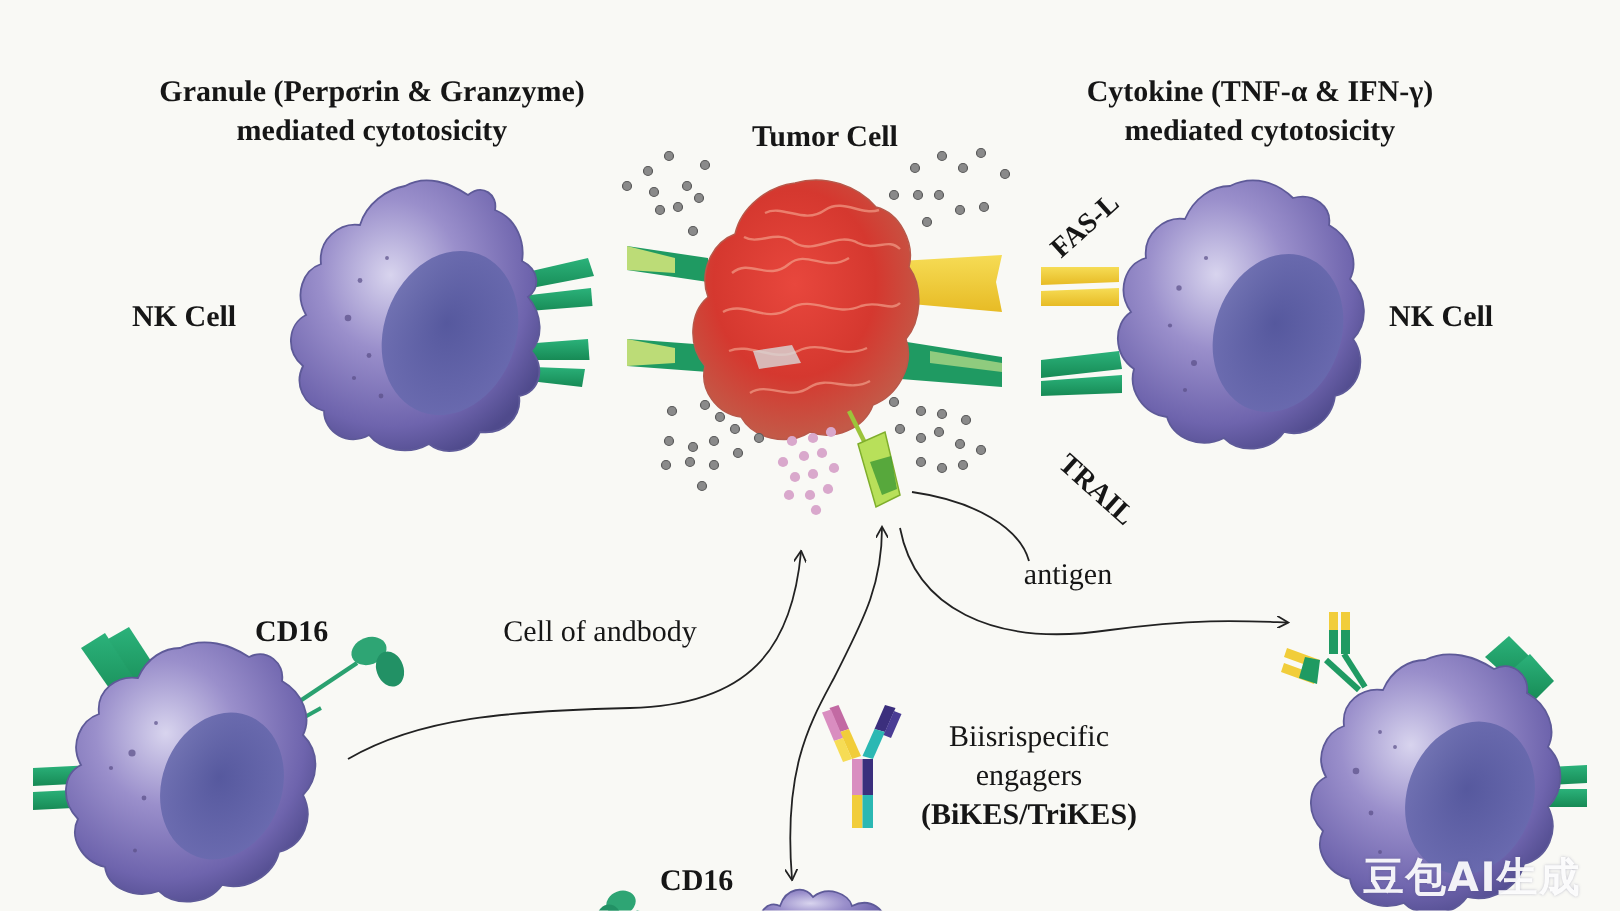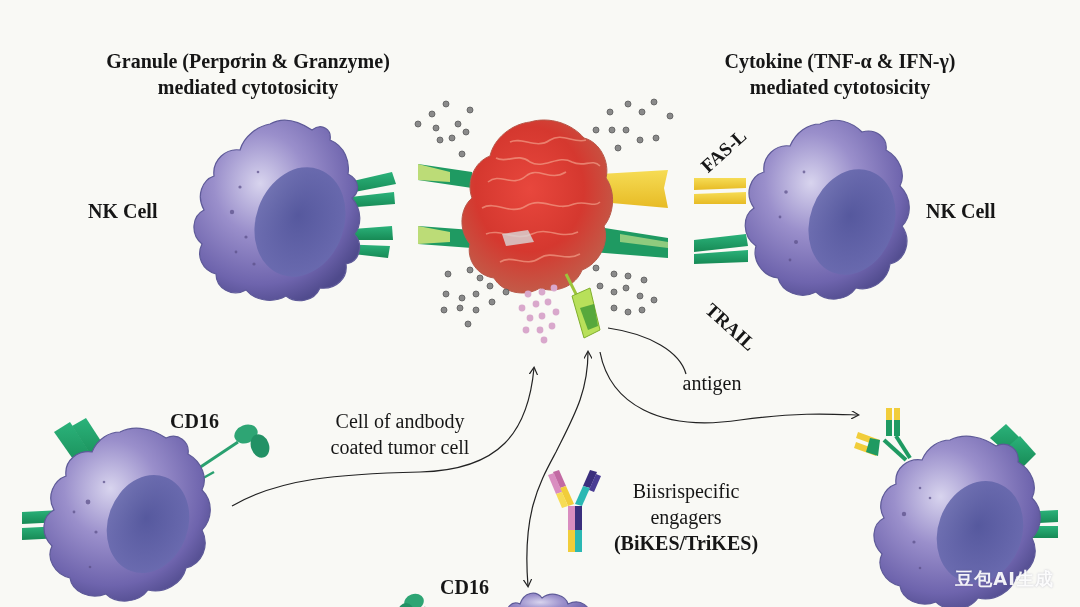--- a/index.html
+++ b/index.html
@@ -14,22 +14,22 @@
     position: absolute; color: #161616; text-align: center; white-space: nowrap;
     font-family: "Liberation Serif", "DejaVu Serif", serif;
   }
   .bold { font-weight: bold; }
   .title-line { display: block; }
   .heading { font-size: 20px; line-height: 26px; font-weight: bold; }
   .cell-name { font-size: 20px; font-weight: bold; }
   .plain { font-size: 20px; line-height: 26px; }
   .rot { font-size: 19px; font-weight: bold; transform-origin: left center; }
   .watermark {
-    position: absolute; right: 26px; bottom: 28px;
-    font-family: "DejaVu Sans", sans-serif; font-weight: bold; font-size: 18px;
+    position: absolute; right: 26px; bottom: 16px;
+    font-family: "DejaVu Sans", sans-serif; font-weight: bold; font-size: 27px;
     color: rgba(255,255,255,0.92); letter-spacing: 1px;
     text-shadow: 0 0 2px rgba(80,80,120,0.35);
     text-align: right;
   }
 </style>
 </head>
 <body>
 
 <div class="stage">
   <svg width="1080" height="607" viewBox="0 0 1080 607">
@@ -274,33 +274,33 @@
   <div class="label heading" style="left:88px; top:36px; width:320px;">
     <span class="title-line">Granule (Perpσrin &amp; Granzyme)</span>
     <span class="title-line">mediated cytotosicity</span>
   </div>
 
   <div class="label heading" style="left:700px; top:36px; width:280px;">
     <span class="title-line">Cytokine (TNF-α &amp; IFN-γ)</span>
     <span class="title-line">mediated cytotosicity</span>
   </div>
 
+  <div class="label heading" style="left:480px; top:66px; width:140px;">Tumor Cell</div>
 
   <div class="label cell-name" style="left:88px; top:188px;">NK Cell</div>
   <div class="label cell-name" style="left:926px; top:188px;">NK Cell</div>
 
   <div class="label rot" style="left:704px; top:146px; transform: rotate(-42deg);">FAS-L</div>
   <div class="label rot" style="left:708px; top:284px; transform: rotate(42deg);">TRAIL</div>
 
   <div class="label cell-name" style="left:170px; top:398px;">CD16</div>
   <div class="label cell-name" style="left:440px; top:564px;">CD16</div>
 
   <div class="label plain" style="left:310px; top:396px; width:180px;">
     <span class="title-line">Cell of andbody</span>
-    <span class="title-line">coated tumor cell</span>
   </div>
 
   <div class="label plain" style="left:624px; top:358px; width:176px;">
     <span class="title-line">antigen</span>
   </div>
 
   <div class="label plain" style="left:598px; top:466px; width:176px;">
     <span class="title-line">Biisrispecific</span>
     <span class="title-line">engagers</span>
     <span class="title-line bold">(BiKES/TriKES)</span>

